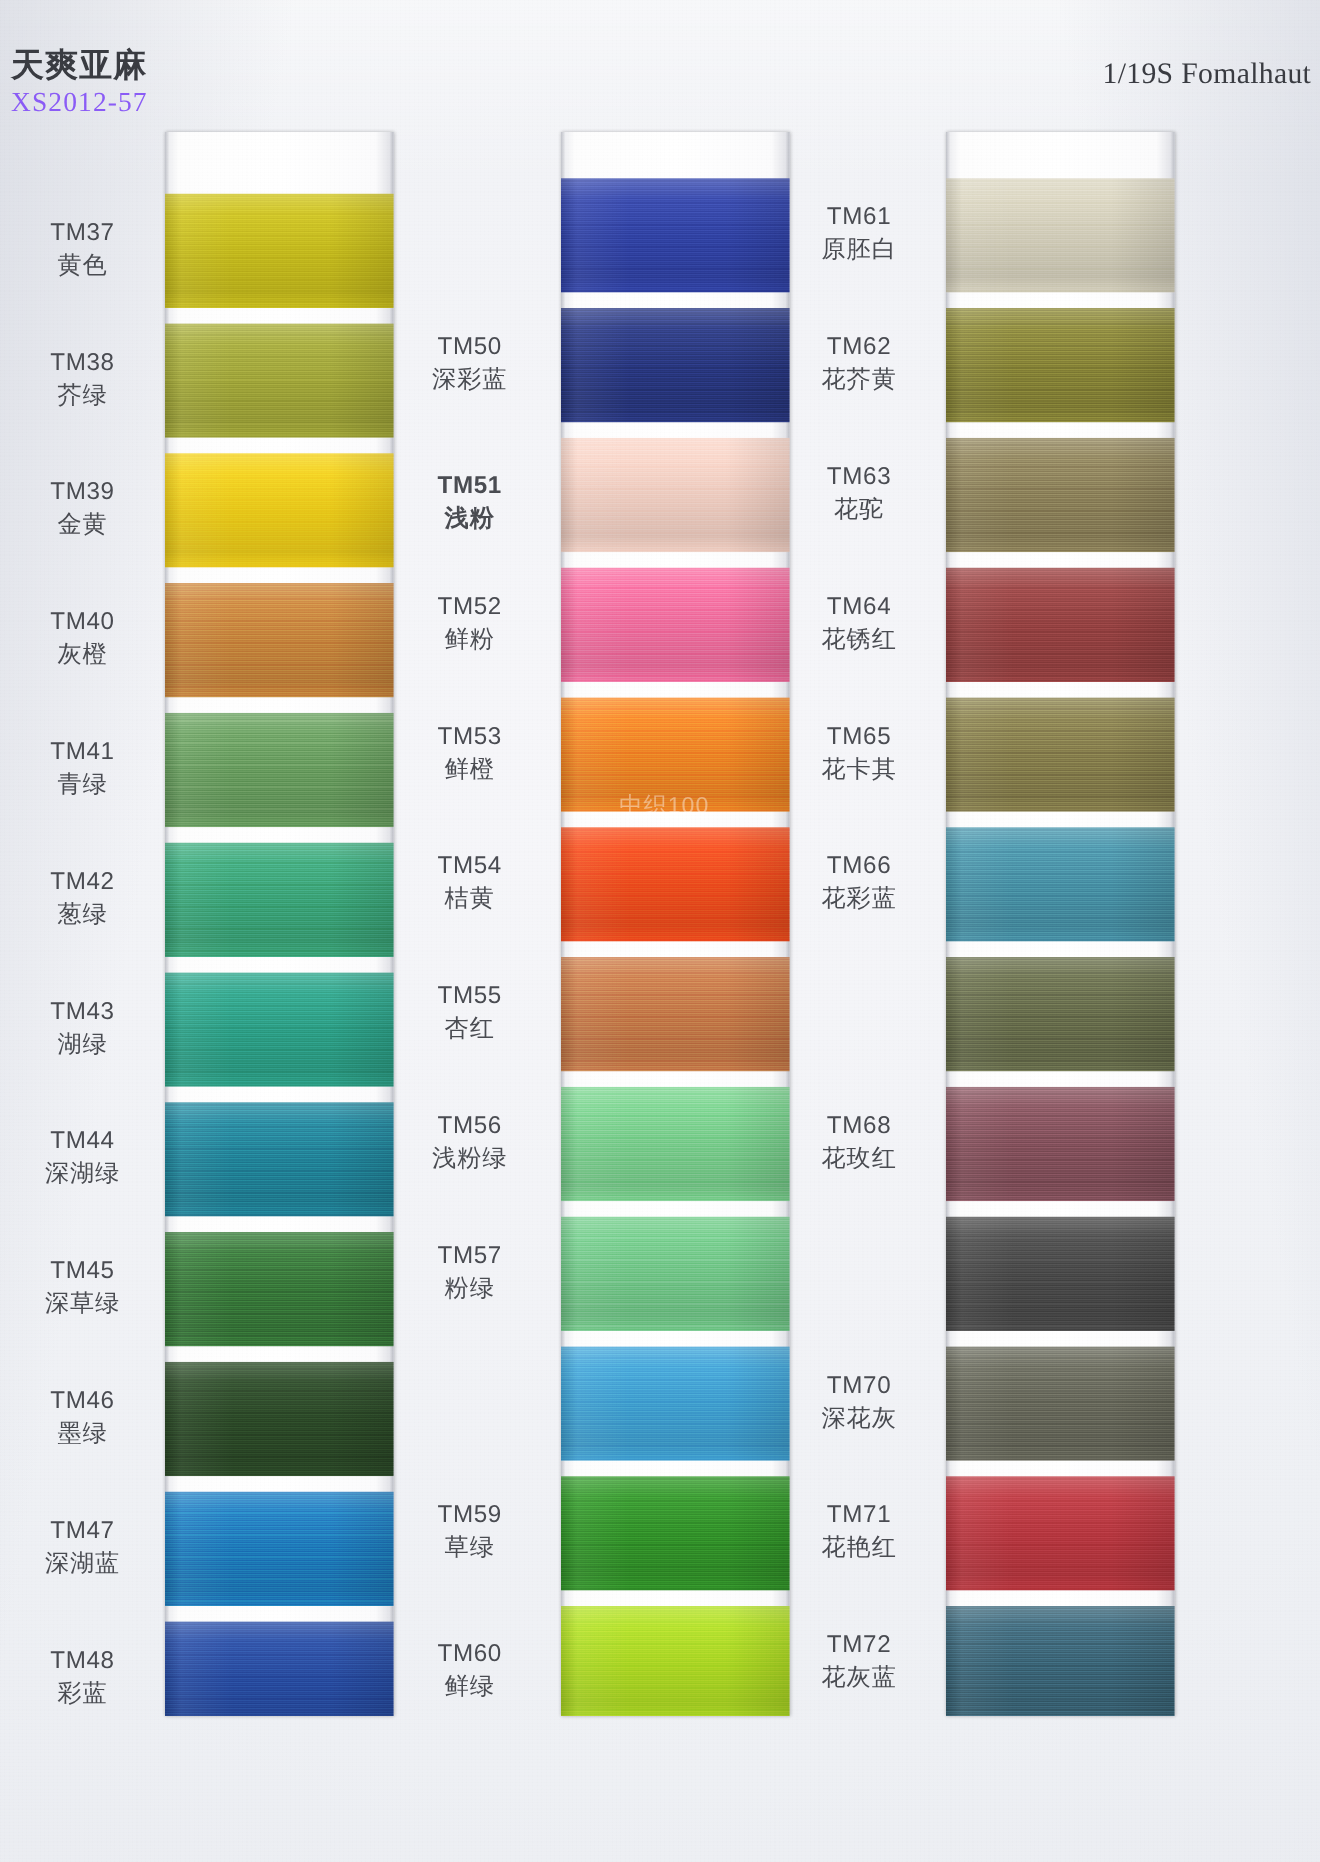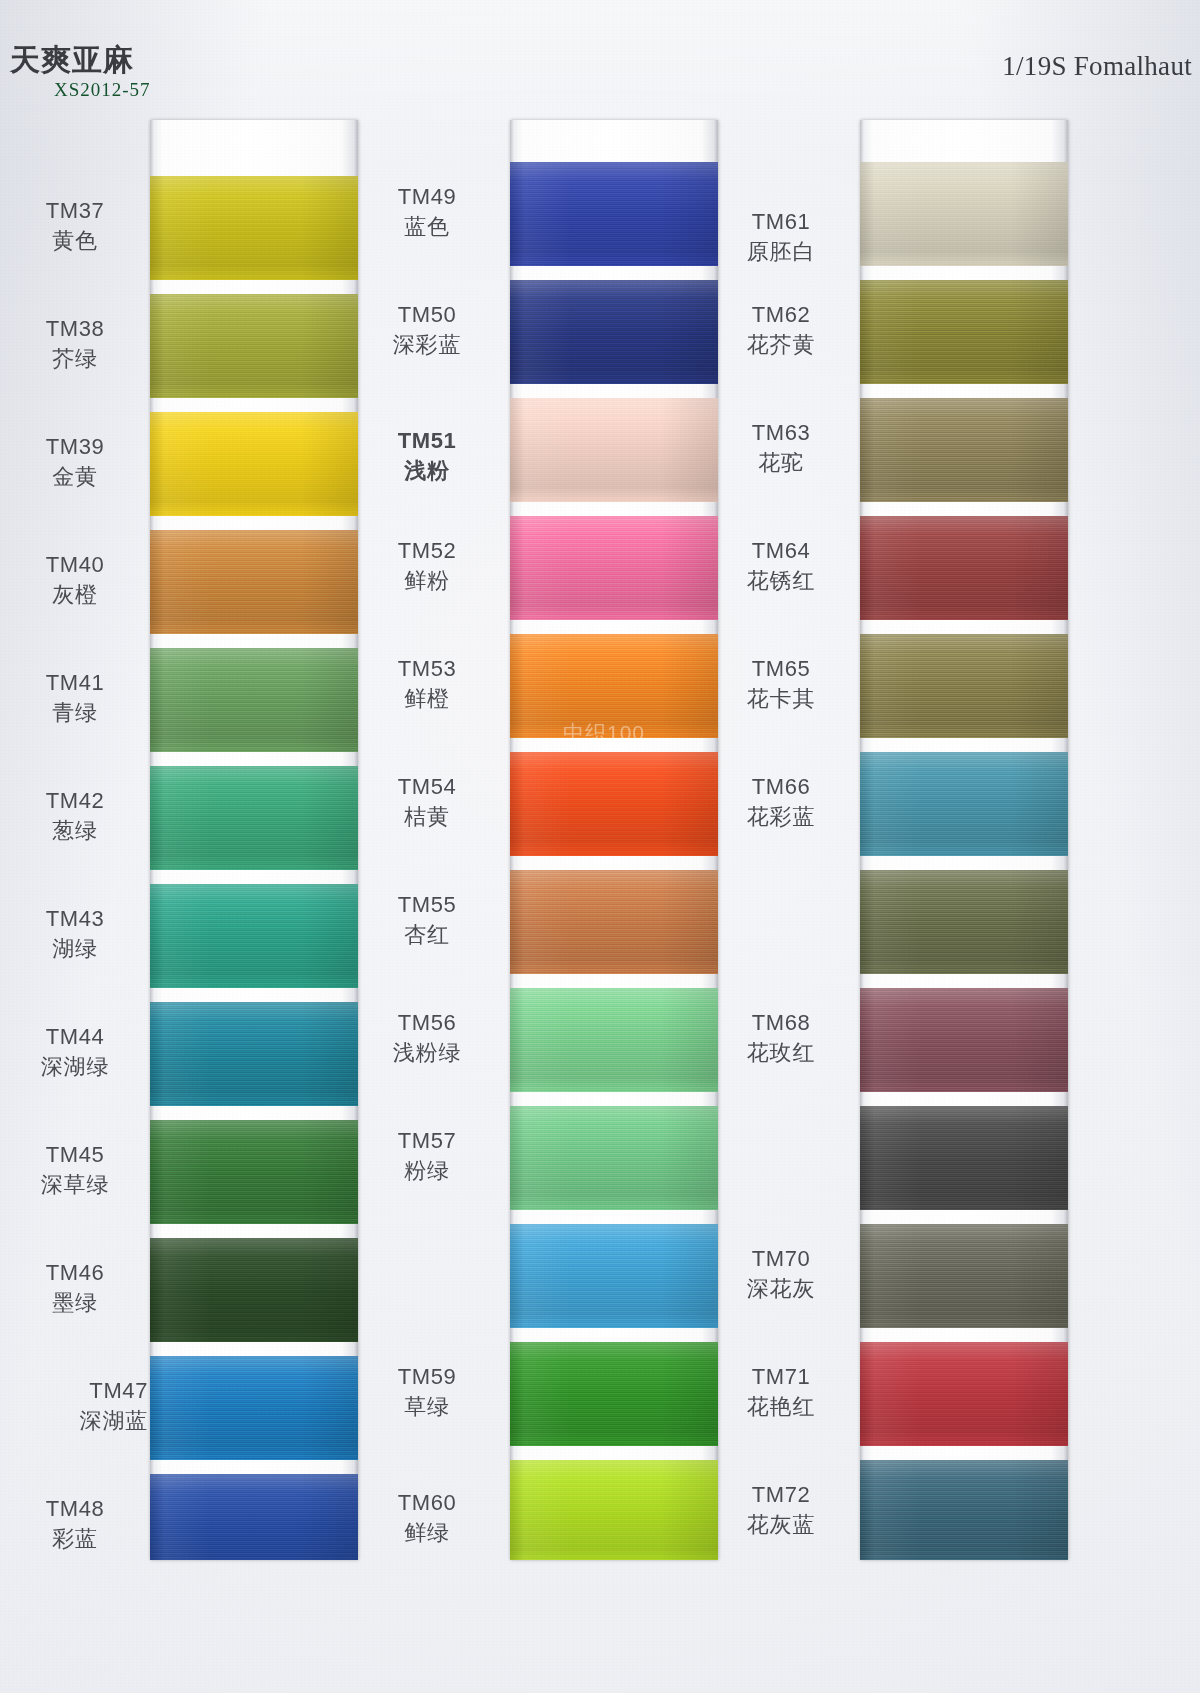--- a/index.html
+++ b/index.html
@@ -51,26 +51,25 @@
   .brand-name {
     font-family: "Liberation Serif", serif;
     font-weight: bold;
     font-size: 30px;
     letter-spacing: 1px;
     color: #3a3c42;
     white-space: nowrap;
   }
   .brand-code {
     font-family: "Liberation Serif", serif;
-    font-size: 19px;
+    font-size: 25px;
     letter-spacing: 1px;
-    color: #14532d;
+    color: #8b5cf6;
     margin-top: 2px;
     white-space: nowrap;
-    margin-left: 44px;
   }
   .spec {
     position: absolute;
     right: 8px;
     top: 44px;
     text-align: right;
     line-height: 1.3;
   }
   .spec-composition {
     font-family: "Liberation Serif", serif;
@@ -279,21 +278,21 @@
         <div class="lab-name">深湖绿</div>
       </div>
       <div class="swatch-label" style="top: 1022px;">
         <div class="lab-code">TM45</div>
         <div class="lab-name">深草绿</div>
       </div>
       <div class="swatch-label" style="top: 1140px;">
         <div class="lab-code">TM46</div>
         <div class="lab-name">墨绿</div>
       </div>
-      <div class="swatch-label" style="top: 1258px; text-align: right;">
+      <div class="swatch-label" style="top: 1258px;">
         <div class="lab-code">TM47</div>
         <div class="lab-name">深湖蓝</div>
       </div>
       <div class="swatch-label" style="top: 1376px;">
         <div class="lab-code">TM48</div>
         <div class="lab-name">彩蓝</div>
       </div>
       <div class="card-strip">
         <div class="strip-edge left"></div>
         <div class="strip-edge right"></div>
@@ -365,24 +364,20 @@
         </div>
         <div class="swatch" style="top: 1354px; height: 104px;">
           <div class="swatch-fill" style="background: rgb(42, 79, 168);"></div>
           <div class="swatch-tex"></div>
           <div class="swatch-sheen"></div>
           <div class="swatch-side"></div>
         </div>
       </div>
     </div>
     <div class="column col-2">
-      <div class="swatch-label" style="top: 64px;">
-        <div class="lab-code">TM49</div>
-        <div class="lab-name">蓝色</div>
-      </div>
       <div class="swatch-label" style="top: 182px;">
         <div class="lab-code">TM50</div>
         <div class="lab-name">深彩蓝</div>
       </div>
       <div class="swatch-label" style="top: 308px; font-weight: bold;">
         <div class="lab-code">TM51</div>
         <div class="lab-name">浅粉</div>
       </div>
       <div class="swatch-label" style="top: 418px;">
         <div class="lab-code">TM52</div>
@@ -487,21 +482,21 @@
         </div>
         <div class="swatch" style="top: 1340px; height: 104px;">
           <div class="swatch-fill" style="background: rgb(180, 226, 38);"></div>
           <div class="swatch-tex"></div>
           <div class="swatch-sheen"></div>
           <div class="swatch-side"></div>
         </div>
       </div>
     </div>
     <div class="column col-3">
-      <div class="swatch-label" style="top: 64px; margin-top: 25px;">
+      <div class="swatch-label" style="top: 64px;">
         <div class="lab-code">TM61</div>
         <div class="lab-name">原胚白</div>
       </div>
       <div class="swatch-label" style="top: 182px;">
         <div class="lab-code">TM62</div>
         <div class="lab-name">花芥黄</div>
       </div>
       <div class="swatch-label" style="top: 300px;">
         <div class="lab-code">TM63</div>
         <div class="lab-name">花驼</div>

